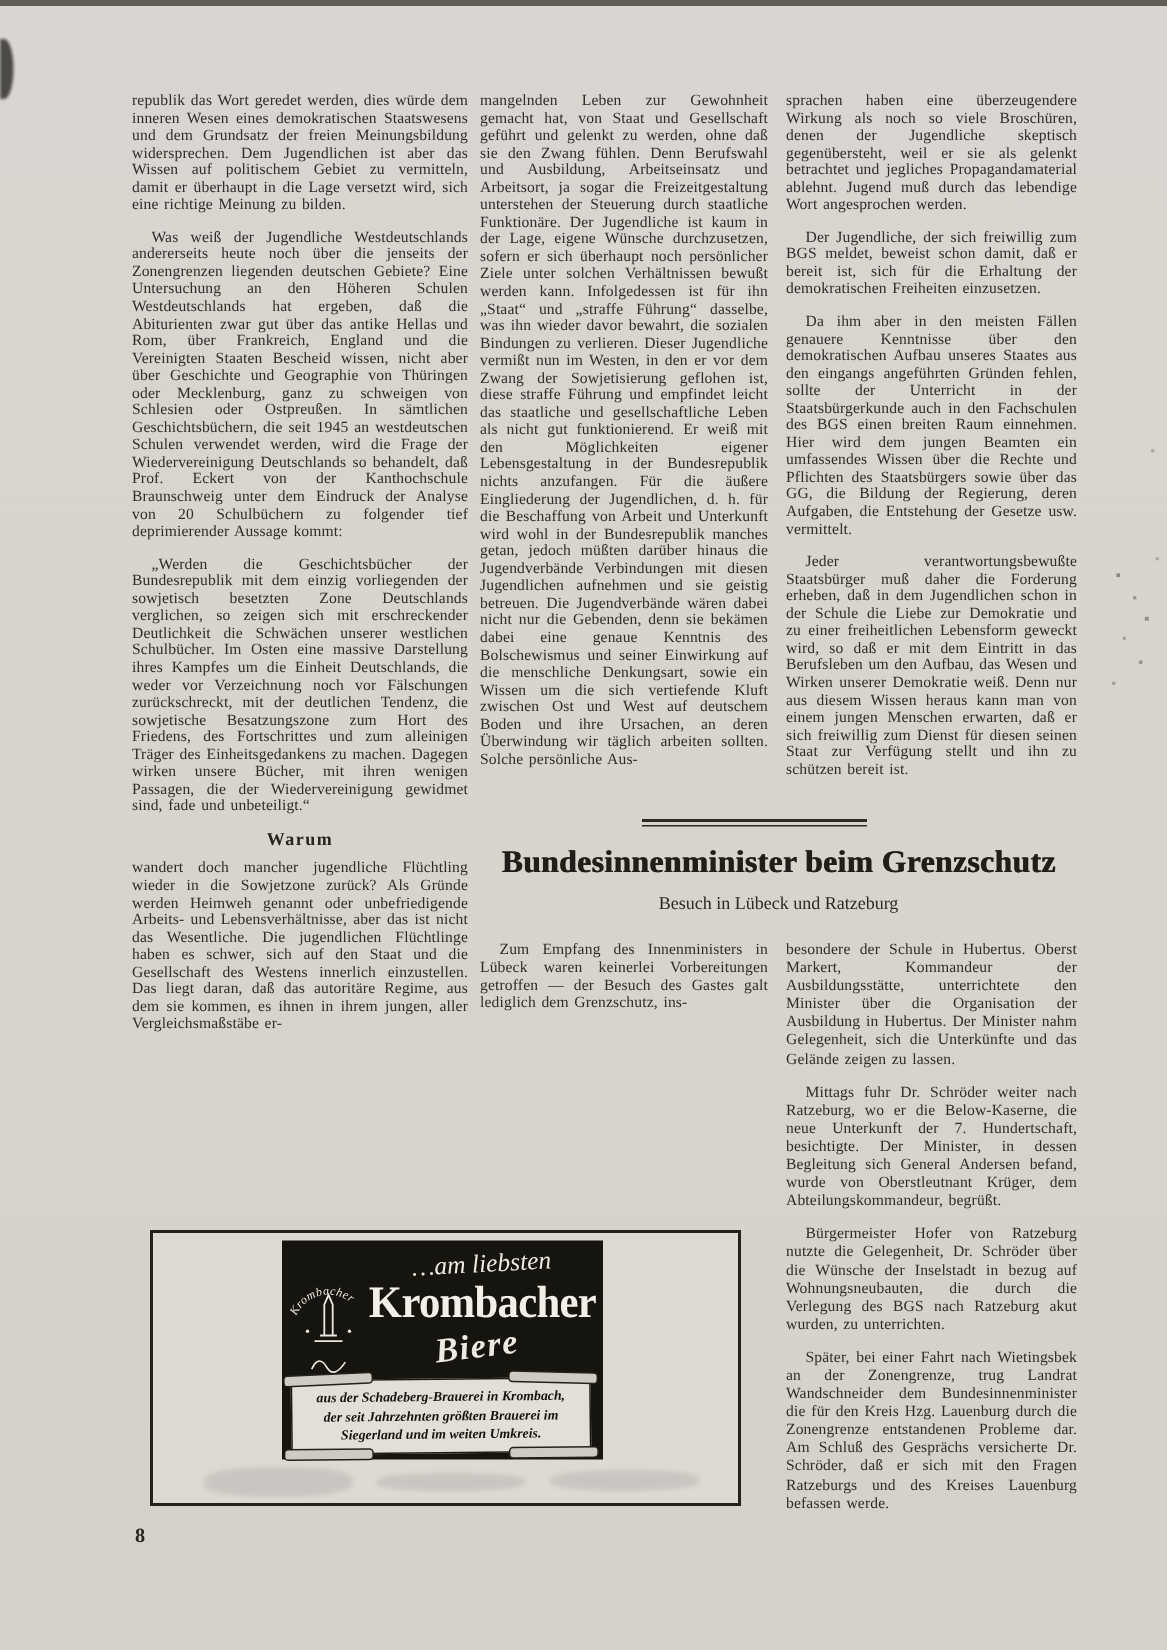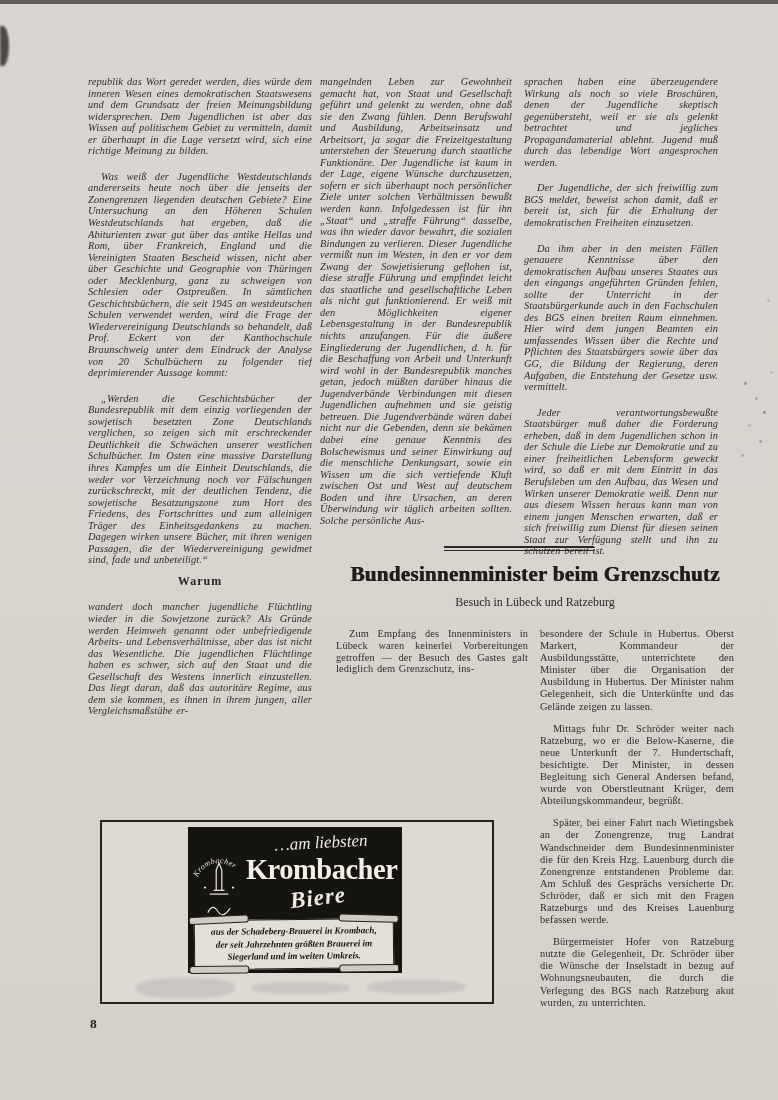--- a/index.html
+++ b/index.html
@@ -13,29 +13,29 @@
                border-radius:0 70% 70% 0/0 50% 50% 0;filter:blur(1px);opacity:.85;}
   .speckles{position:absolute;left:0;top:0;width:1px;height:1px;
             box-shadow:745px 383px 0 .7px rgba(60,58,52,.5),756px 398px 0 .6px rgba(60,58,52,.4),
             764px 412px 0 .8px rgba(60,58,52,.45),749px 425px 0 .5px rgba(60,58,52,.35),
             760px 441px 0 .7px rgba(60,58,52,.4),771px 372px 0 .5px rgba(60,58,52,.3),
             742px 455px 0 .6px rgba(60,58,52,.35),768px 300px 0 .5px rgba(60,58,52,.3);}
   
   .col{position:absolute;text-align:justify;font-size:10.4px;line-height:11.55px;
        letter-spacing:.1px;word-spacing:1px;overflow:hidden;
        hyphens:auto;-webkit-hyphens:auto;}
-  .col p{margin:14px 0 10px;font-style:italic;}
+  .col p{margin:0 0 10px;}
   .col1{left:88px;top:62px;width:224px;height:752px;}
   .col2{left:320px;top:62px;width:192px;height:494px;}
   .col3{left:524px;top:62px;width:194px;height:496px;}
   .ind{text-indent:13px;}
   .warum{font-size:12px;font-weight:bold;text-align:center;margin:9px 0 8px;
          letter-spacing:1px;color:#26241f;}
   
-  .article2{position:absolute;left:320px;top:546px;width:398px;margin-left:16px;}
+  .article2{position:absolute;left:320px;top:546px;width:398px;}
   .sep{width:150px;margin-left:108px;height:2px;border-top:2.5px solid #2c2a25;
        border-bottom:1px solid #2c2a25;}
   .headline{font-size:21px;font-weight:bold;text-align:center;margin:11px 0 0;
             letter-spacing:.3px;color:#201e19;text-shadow:.6px 0 0 #201e19;}
   .subtitle{font-size:12px;font-weight:normal;text-align:center;margin:8px 0 0;color:#2a2823;}
   .a2cols{display:flex;gap:12px;margin-top:18px;}
   .a2col{text-align:justify;font-size:10.4px;line-height:11.8px;letter-spacing:.1px;
          word-spacing:1px;overflow:hidden;hyphens:auto;-webkit-hyphens:auto;}
   .a2col p{margin:0 0 10px;}
   .a2col1{width:192px;height:178px;}
@@ -103,22 +103,22 @@
     <div class="sep"></div>
     <h1 class="headline">Bundesinnenminister beim Grenzschutz</h1>
     <h2 class="subtitle">Besuch in Lübeck und Ratzeburg</h2>
     <div class="a2cols">
       <div class="a2col a2col1">
         <p class="ind">Zum Empfang des Innenministers in Lübeck waren keinerlei Vorbereitungen getroffen — der Besuch des Gastes galt lediglich dem Grenzschutz, ins-</p>
       </div>
       <div class="a2col a2col2">
         <p>besondere der Schule in Hubertus. Oberst Markert, Kommandeur der Ausbildungsstätte, unterrichtete den Minister über die Organisation der Ausbildung in Hubertus. Der Minister nahm Gelegenheit, sich die Unterkünfte und das Gelände zeigen zu lassen.</p>
         <p class="ind">Mittags fuhr Dr. Schröder weiter nach Ratzeburg, wo er die Below-Kaserne, die neue Unterkunft der 7. Hundertschaft, besichtigte. Der Minister, in dessen Begleitung sich General Andersen befand, wurde von Oberstleutnant Krüger, dem Abteilungskommandeur, begrüßt.</p>
+        <p class="ind">Bürgermeister Hofer von Ratzeburg nutzte die Gelegenheit, Dr. Schröder über die Wünsche der Inselstadt in bezug auf Wohnungsneubauten, die durch die Verlegung des BGS nach Ratzeburg akut wurden, zu unterrichten.</p>
         <p class="ind">Später, bei einer Fahrt nach Wietingsbek an der Zonengrenze, trug Landrat Wandschneider dem Bundesinnenminister die für den Kreis Hzg. Lauenburg durch die Zonengrenze entstandenen Probleme dar. Am Schluß des Gesprächs versicherte Dr. Schröder, daß er sich mit den Fragen Ratzeburgs und des Kreises Lauenburg befassen werde.</p>
-        <p class="ind">Bürgermeister Hofer von Ratzeburg nutzte die Gelegenheit, Dr. Schröder über die Wünsche der Inselstadt in bezug auf Wohnungsneubauten, die durch die Verlegung des BGS nach Ratzeburg akut wurden, zu unterrichten.</p>
       </div>
     </div>
   </section>
 
   <div class="ad-frame">
     <div class="ad-panel">
       <svg class="emblem" viewBox="0 0 60 100" xmlns="http://www.w3.org/2000/svg">
         <defs>
             <path id="embArc" d="M 7 46 A 25 25 0 0 1 53 46"></path>
           </defs>

